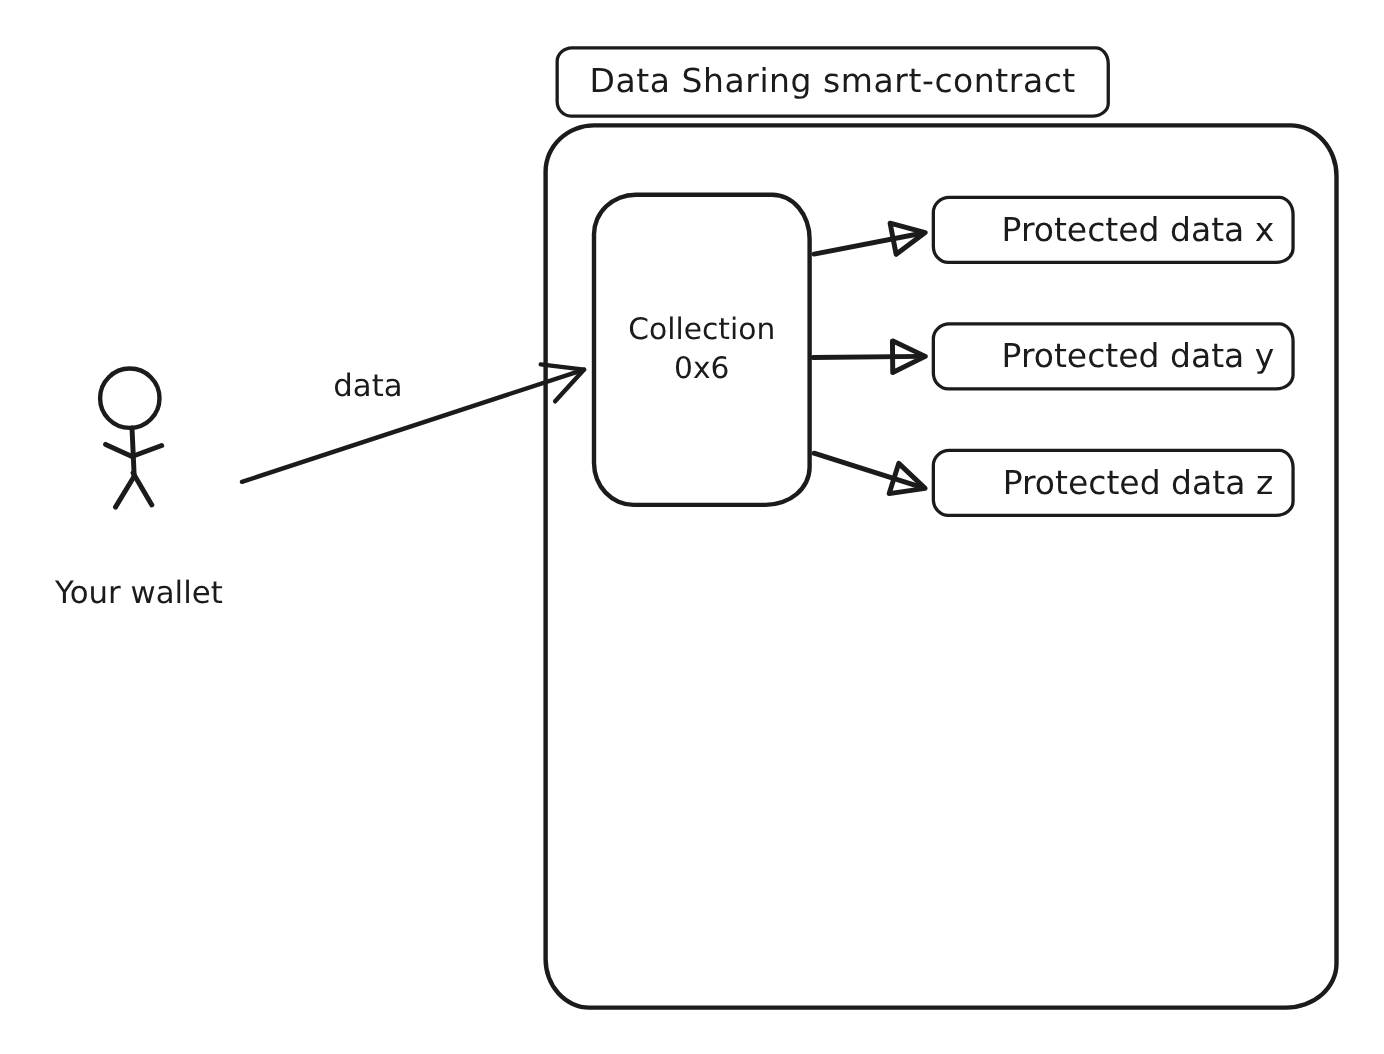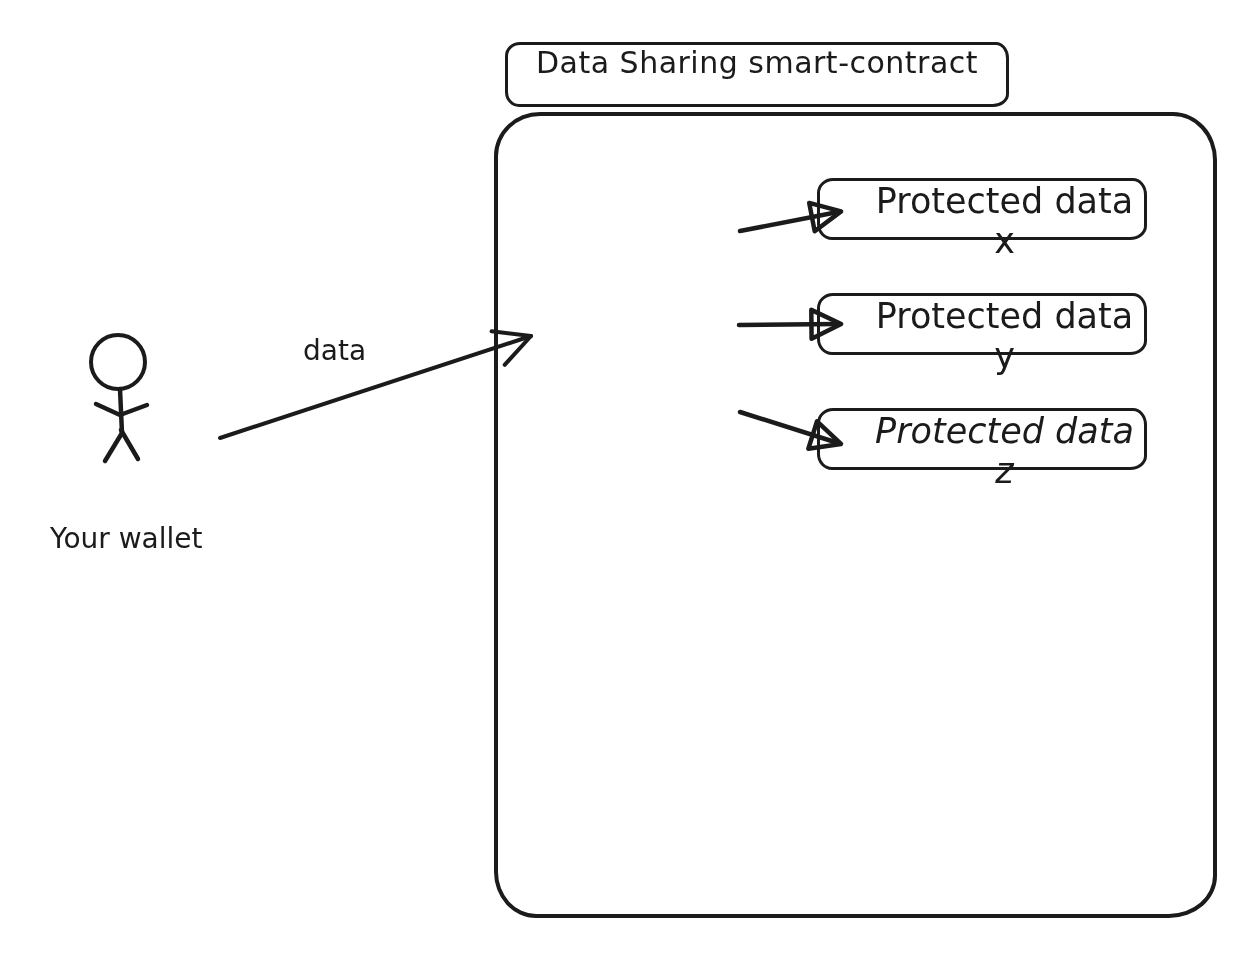--- a/index.html
+++ b/index.html
@@ -2,42 +2,42 @@
 <html style="--stroke: #1b1b1b; --bg: #ffffff;"><head>
 <meta charset="utf-8">
 <style>
   :root { --stroke:#1b1b1b; --bg:#ffffff; }
   * { margin:0; padding:0; box-sizing:border-box; }
   html,body { width:1258px; height:958px; background:var(--bg); overflow:hidden; }
   body { font-family:"DejaVu Sans", "Liberation Sans", sans-serif; color:var(--stroke); }
   .canvas { position:relative; width:1258px; height:958px; background:var(--bg); }
 
   .node { position:absolute; border:3.5px solid var(--stroke); background:var(--bg);
-          display:flex; align-items:flex-start; justify-content:center; text-align:center; }
+          display:flex; align-items:center; justify-content:center; text-align:center; }
 
   .title-box { left:505px; top:42px; width:504px; height:65px;
                border-radius:15px 13px 16px 14px / 14px 16px 13px 15px;
                font-size:30px; letter-spacing:0.5px; z-index:3; }
 
   .container-box { left:494px; top:112px; width:723px; height:806px;
                    border-width:4px;
                    border-radius:46px 44px 48px 42px / 44px 48px 42px 46px;
                    z-index:1; }
 
   .collection-box { left:538px; top:175px; width:200px; height:286px;
                     border-width:4px;
                     border-radius:40px 36px 42px 38px / 38px 42px 36px 40px;
                     font-size:27px; line-height:36px; z-index:2; }
 
-  .protected-box { left:817px; width:330px; height:62px;
+  .protected-box { left:847px; width:330px; height:62px;
                    border-radius:16px 14px 17px 15px / 15px 17px 14px 16px;
-                   font-size:35px; z-index:2;padding-left:45px; }
+                   font-size:30px; z-index:2;padding-left:45px; }
   .protected-x { top:178px; }
   .protected-y { top:293px; }
-  .protected-z { top:408px;font-style:italic; }
+  .protected-z { top:408px; }
 
   .owns-label { position:absolute; left:303px; top:334px; font-size:28px; z-index:4; }
 
   .wallet-label { position:absolute; left:50px; top:476px; font-size:28px;
                   line-height:37px; z-index:4;margin-top:44px; }
 
   .overlay { position:absolute; left:0; top:0; width:1258px; height:958px; z-index:5; }
   .overlay line, .overlay path, .overlay circle, .overlay polyline {
     stroke:var(--stroke); fill:none; stroke-linecap:round; stroke-linejoin:round; }
 </style>
@@ -45,20 +45,26 @@
 <body>
 
 <div class="canvas">
 
   <div class="node title-box">
     <span>Data Sharing smart-contract</span>
   </div>
 
   <div class="node container-box"></div>
 
+  <div class="node collection-box">
+    <div>
+      <div>Collection</div>
+      <div>0x6</div>
+    </div>
+  </div>
 
   <div class="node protected-box protected-x">
     <span>Protected data x</span>
   </div>
   <div class="node protected-box protected-y">
     <span>Protected data y</span>
   </div>
   <div class="node protected-box protected-z">
     <span>Protected data z</span>
   </div>

